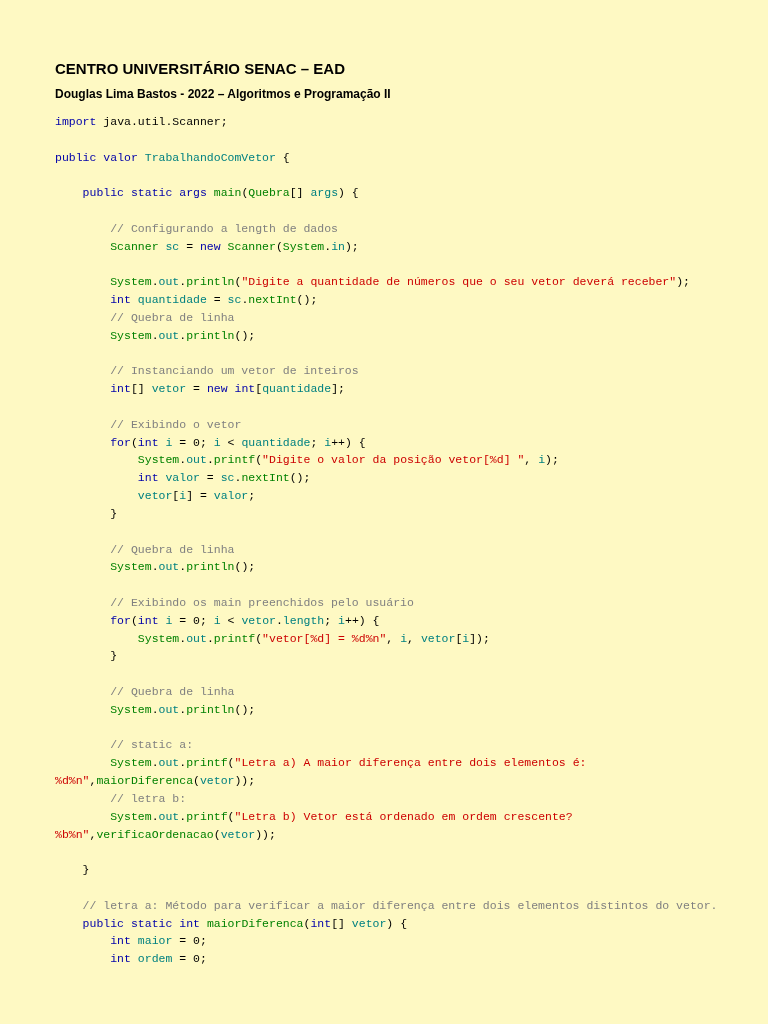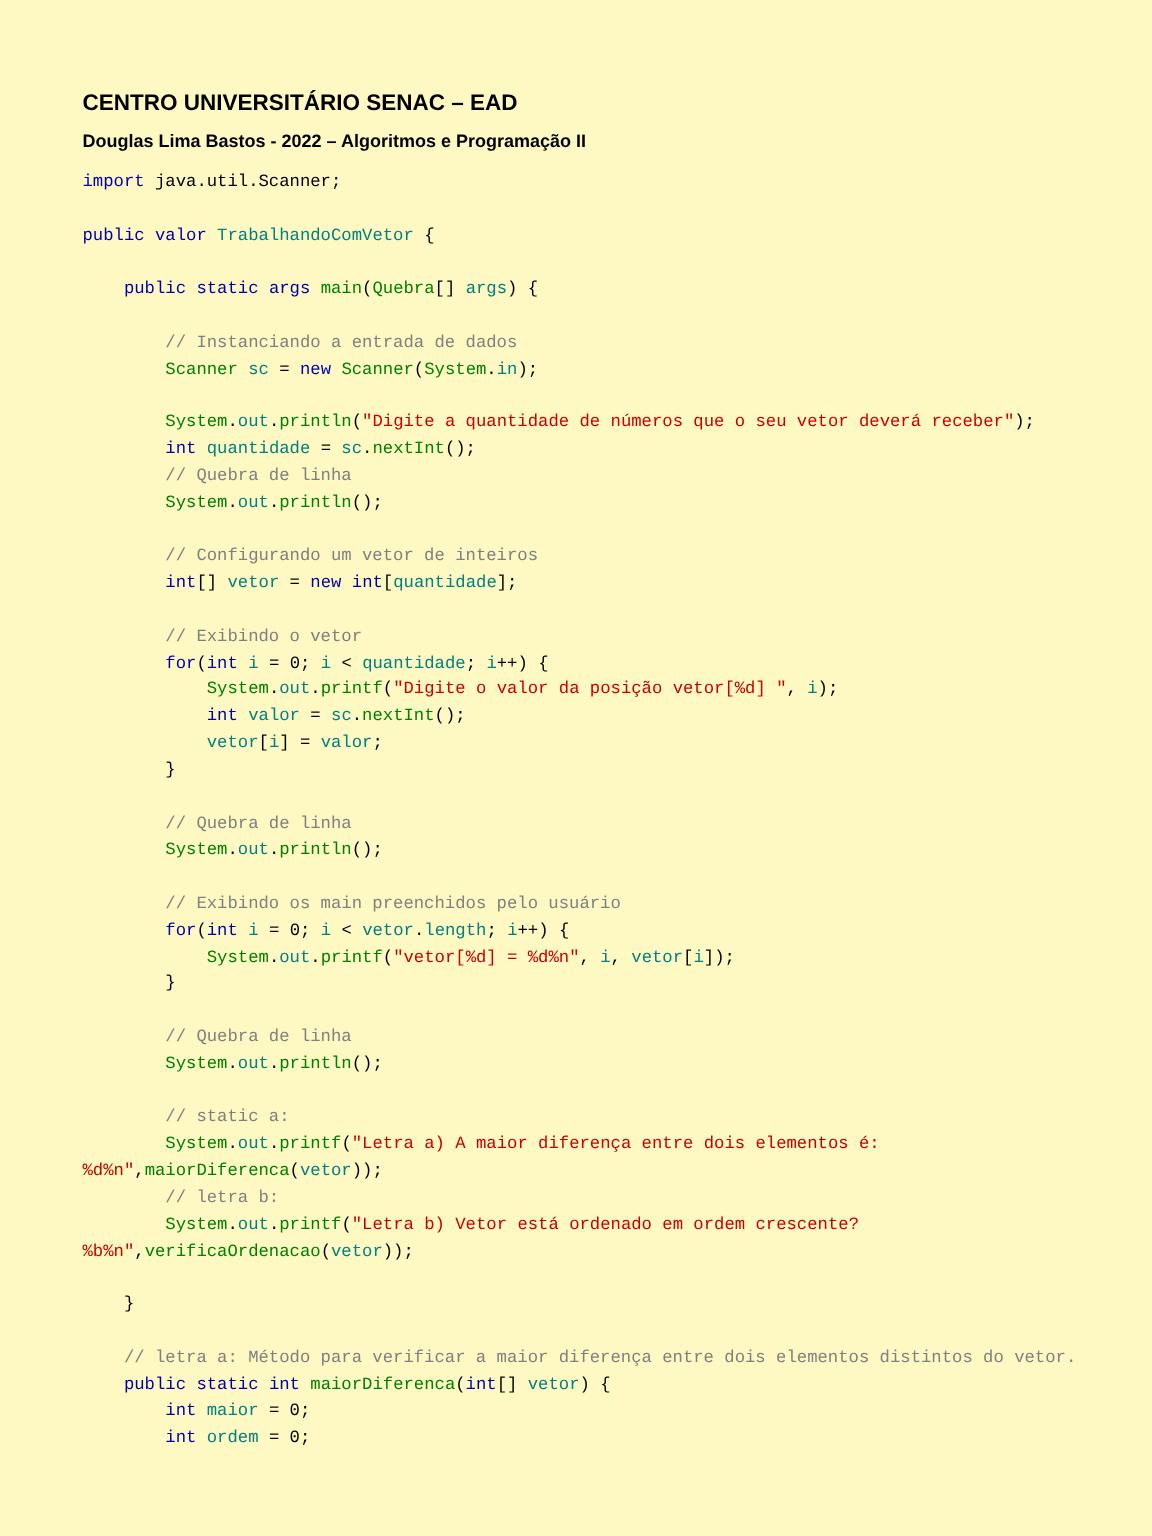--- a/index.html
+++ b/index.html
@@ -52,29 +52,29 @@
 <div class="page">
   <div class="title-1">CENTRO UNIVERSITÁRIO SENAC – EAD</div>
   <div class="title-2">Douglas Lima Bastos - 2022 – Algoritmos e Programação II</div>
 
   <div class="code"><span class="kw1">import</span><span> java.util.Scanner;</span>
 
 <span class="kw1">public</span><span class="kw1"> valor </span><span class="kw-teal">TrabalhandoComVetor</span><span> {</span>
 
     <span class="kw1">public</span><span class="kw1"> static </span><span class="kw1">args</span><span> </span><span class="kw-green">main</span><span>(</span><span class="kw-green">Quebra</span><span>[] </span><span class="var">args</span><span>) {</span>
 
-        <span class="comment">// Instanciando a entrada de dados</span>
+        <span class="comment">// Configurando a length de dados</span>
         <span class="kw-green">Scanner</span><span> </span><span class="var">sc</span><span> = </span><span class="kw1">new</span><span> </span><span class="kw-green">Scanner</span><span>(</span><span class="kw-green">System</span><span>.</span><span class="var">in</span><span>);</span>
 
         <span class="kw-green">System</span><span>.</span><span class="var">out</span><span>.</span><span class="kw-green">println</span><span>(</span><span class="str">"Digite a quantidade de números que o seu vetor deverá receber"</span><span>);</span>
         <span class="kw1">int</span><span> </span><span class="var">quantidade</span><span> = </span><span class="var">sc</span><span>.</span><span class="kw-green">nextInt</span><span>();</span>
         <span class="comment">// Quebra de linha</span>
         <span class="kw-green">System</span><span>.</span><span class="var">out</span><span>.</span><span class="kw-green">println</span><span>();</span>
 
-        <span class="comment">// Configurando um vetor de inteiros</span>
+        <span class="comment">// Instanciando um vetor de inteiros</span>
         <span class="kw1">int</span><span>[] </span><span class="var">vetor</span><span> = </span><span class="kw1">new</span><span> </span><span class="kw1">int</span><span>[</span><span class="var">quantidade</span><span>];</span>
 
         <span class="comment">// Exibindo o vetor</span>
         <span class="kw1">for</span><span>(</span><span class="kw1">int</span><span> </span><span class="var">i</span><span> = </span><span>0</span><span>; </span><span class="var">i</span><span> &lt; </span><span class="var">quantidade</span><span>; </span><span class="var">i</span><span>++) {</span>
             <span class="kw-green">System</span><span>.</span><span class="var">out</span><span>.</span><span class="kw-green">printf</span><span>(</span><span class="str">"Digite o valor da posição vetor[%d] "</span><span>, </span><span class="var">i</span><span>);</span>
             <span class="kw1">int</span><span> </span><span class="var">valor</span><span> = </span><span class="var">sc</span><span>.</span><span class="kw-green">nextInt</span><span>();</span>
             <span class="var">vetor</span><span>[</span><span class="var">i</span><span>] = </span><span class="var">valor</span><span>;</span>
         <span>}</span>
 
         <span class="comment">// Quebra de linha</span>

